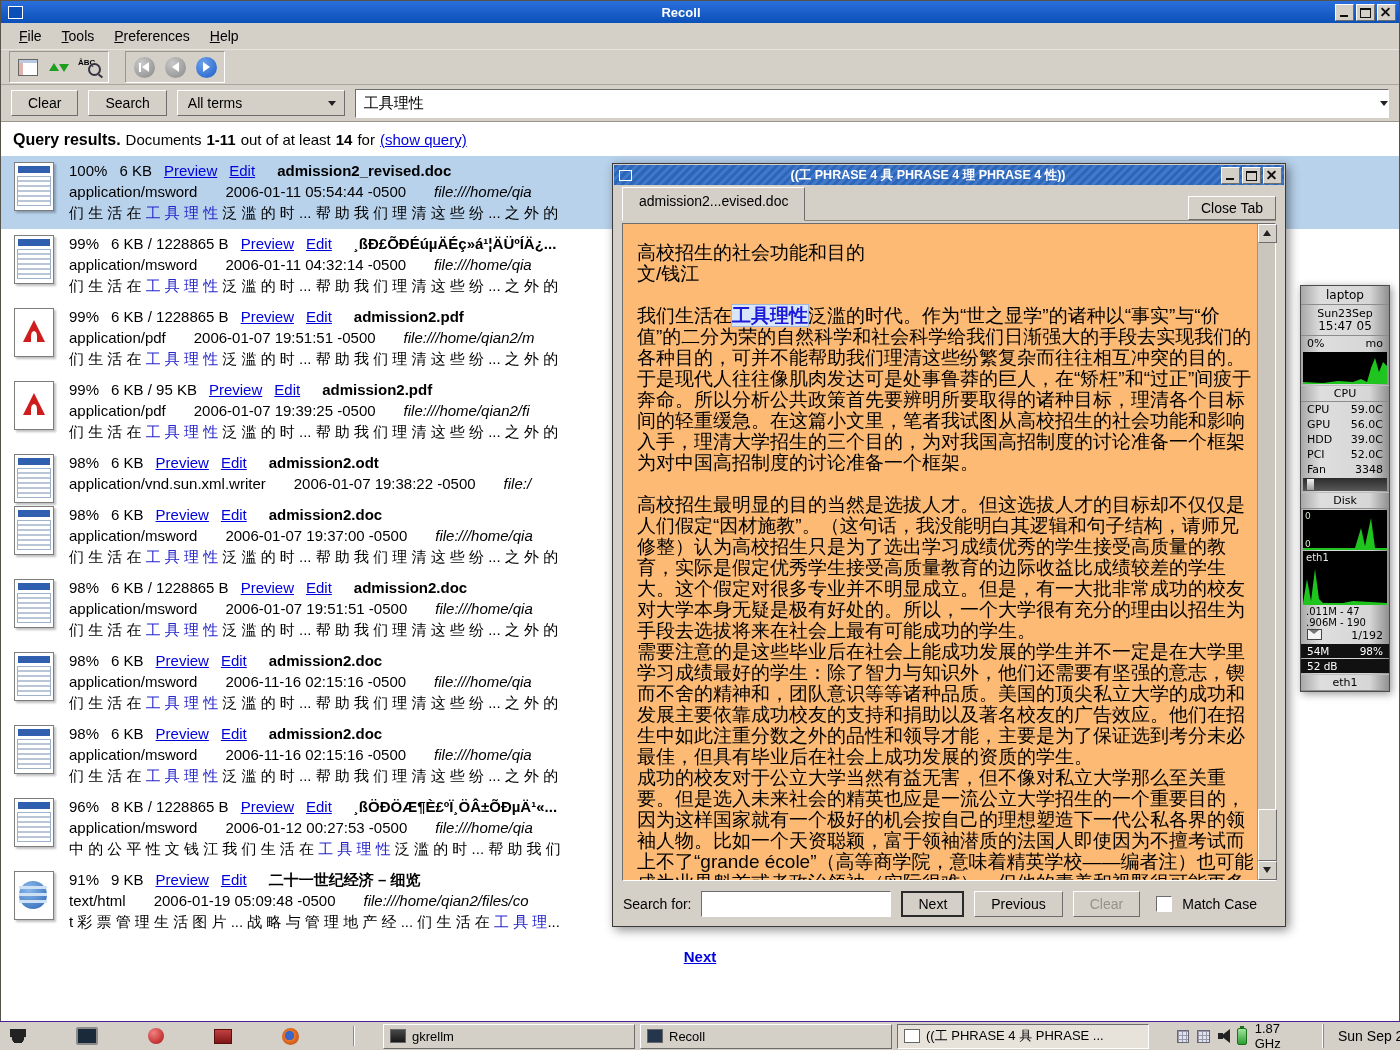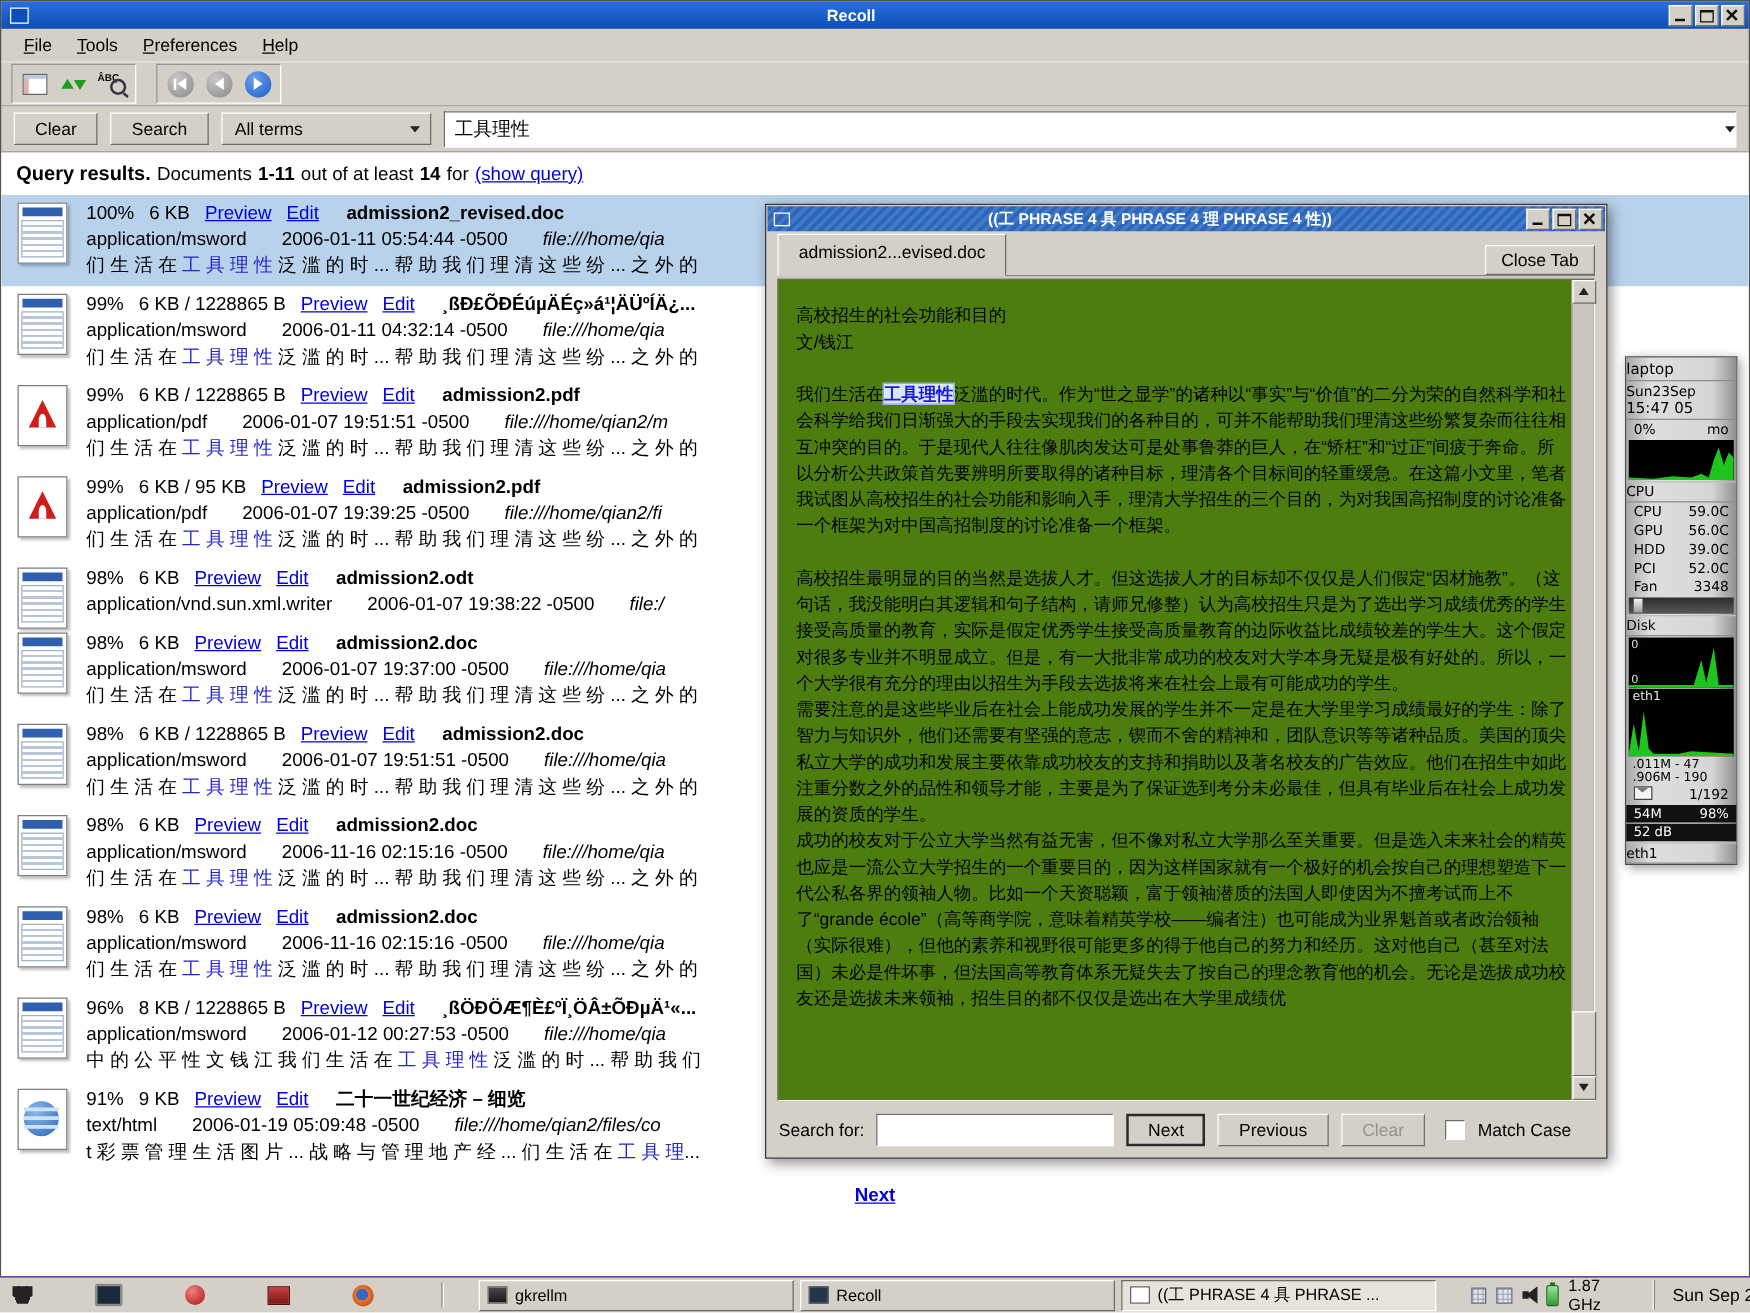--- a/index.html
+++ b/index.html
@@ -71,39 +71,39 @@
   .fileicon.html::after{content:"";position:absolute;left:4px;top:21px;width:28px;height:3px;background:#cfe2f5;box-shadow:0 -7px 0 #cfe2f5,0 7px 0 #cfe2f5}
 
   
   #preview{position:absolute;left:612px;top:163px;width:672px;height:762px;background:#d4d0c8;border:1px solid #3a3a3a;box-shadow:3px 3px 10px rgba(0,0,0,.45)}
   .pv-titlebar{position:absolute;left:1px;top:1px;right:1px;height:20px;background:repeating-linear-gradient(135deg,#2c66b8 0 3px,#4278ca 3px 6px);display:flex;align-items:center;padding:0 2px}
   .pv-title{flex:1;text-align:center;color:#fff;font-weight:bold;font-size:12.5px;white-space:nowrap;overflow:hidden}
   .pv-appicon{width:11px;height:9px;border:1px solid #fff;margin:0 3px}
   .pv-tabs{position:absolute;left:9px;right:9px;top:26px;height:30px;border-bottom:1px solid #8a8680;display:flex;align-items:flex-end}
   .pv-tab{height:27px;padding:5px 16px 0;background:#d4d0c8;border:1px solid;border-color:#fff #6d6d6d transparent #fff;font-size:14px;margin-bottom:-1px}
   .pv-tabs .btn{margin-left:auto;margin-bottom:0;padding:3px 12px}
-  .pv-text{position:absolute;left:9px;right:9px;top:59px;bottom:45px;background:#4d7c0f;border:1px solid;border-color:#6d6d6d #fff #fff #6d6d6d;padding:18px 18px 8px 14px;overflow:hidden;font-size:14px;line-height:21px}
+  .pv-text{position:absolute;left:9px;right:9px;top:59px;bottom:45px;background:#fdba74;border:1px solid;border-color:#6d6d6d #fff #fff #6d6d6d;padding:18px 18px 8px 14px;overflow:hidden;font-size:19px;line-height:21px}
   .pv-text p{margin:0}
   .pv-text p.gap{margin-top:21px}
   .pv-hl{color:#1a1ad8;font-weight:bold;background:#d9e6f8;outline:1px solid #9db8e0}
   .pv-scroll{position:absolute;right:10px;top:60px;bottom:46px;width:17px;background:#cac6be;border-left:1px solid #9a968e}
   .sb-btn{position:absolute;left:0;width:17px;height:17px;background:#d4d0c8;border:1px solid;border-color:#fff #6d6d6d #6d6d6d #fff}
   .sb-up{top:0}.sb-down{bottom:0}
   .tri-up-s{position:absolute;left:4px;top:5px;width:0;height:0;border-left:4px solid transparent;border-right:4px solid transparent;border-bottom:6px solid #222}
   .tri-down-s{position:absolute;left:4px;top:5px;width:0;height:0;border-left:4px solid transparent;border-right:4px solid transparent;border-top:6px solid #222}
   .sb-thumb{position:absolute;left:0;width:17px;height:50px;bottom:19px;background:#d4d0c8;border:1px solid;border-color:#fff #6d6d6d #6d6d6d #fff}
   .pv-find{position:absolute;left:6px;right:6px;bottom:6px;height:32px;display:flex;align-items:center;gap:10px;padding:0 4px;font-size:14px}
   .pv-find input{width:178px;height:24px;border:1px solid;border-color:#6d6d6d #fff #fff #6d6d6d;background:#fff;font-family:inherit;font-size:14px;padding:0 5px}
   .btn.default{border:2px solid #2a2a2a;padding:3px 15px}
   .btn.disabled{color:#96928a}
   .checkbox{width:14px;height:14px;background:#fff;border:1px solid;border-color:#6d6d6d #fff #fff #6d6d6d;display:inline-block;margin-left:6px}
 
   
   #gkrellm{position:absolute;left:1300px;top:285px;width:88px;background:linear-gradient(90deg,#a8a8a8,#dedede 22%,#d6d6d6 78%,#909090);border:1px solid #4c4c4c;font-family:"DejaVu Sans",sans-serif;font-size:11px;box-shadow:2px 2px 8px rgba(0,0,0,.4)}
-  .gk-center{}
+  .gk-center{text-align:center}
   .gk-host{padding:2px 0;font-size:12px;border-bottom:1px solid #8c8c8c}
   .gk-clock{padding:2px 0;border-bottom:1px solid #8c8c8c;line-height:13px}
   .gk-time{font-size:12px}
   .gk-row{display:flex;justify-content:space-between;padding:1px 6px}
   .gk-row.small{font-size:10px;padding:0 5px}
   .gk-sechead{padding:1px 0;border-top:1px solid #bdbdbd;border-bottom:1px solid #8c8c8c}
   .gk-chart{background:#000;position:relative;margin:1px 2px;overflow:hidden}
   .gk-chart svg{position:absolute;left:0;top:0;width:100%;height:100%}
   .gk-chartlabel{position:absolute;left:3px;top:1px;color:#e8e8e8;font-size:10px;z-index:2}
   .gk-zero{position:absolute;left:2px;color:#cfe8cf;font-size:9px;z-index:2}

